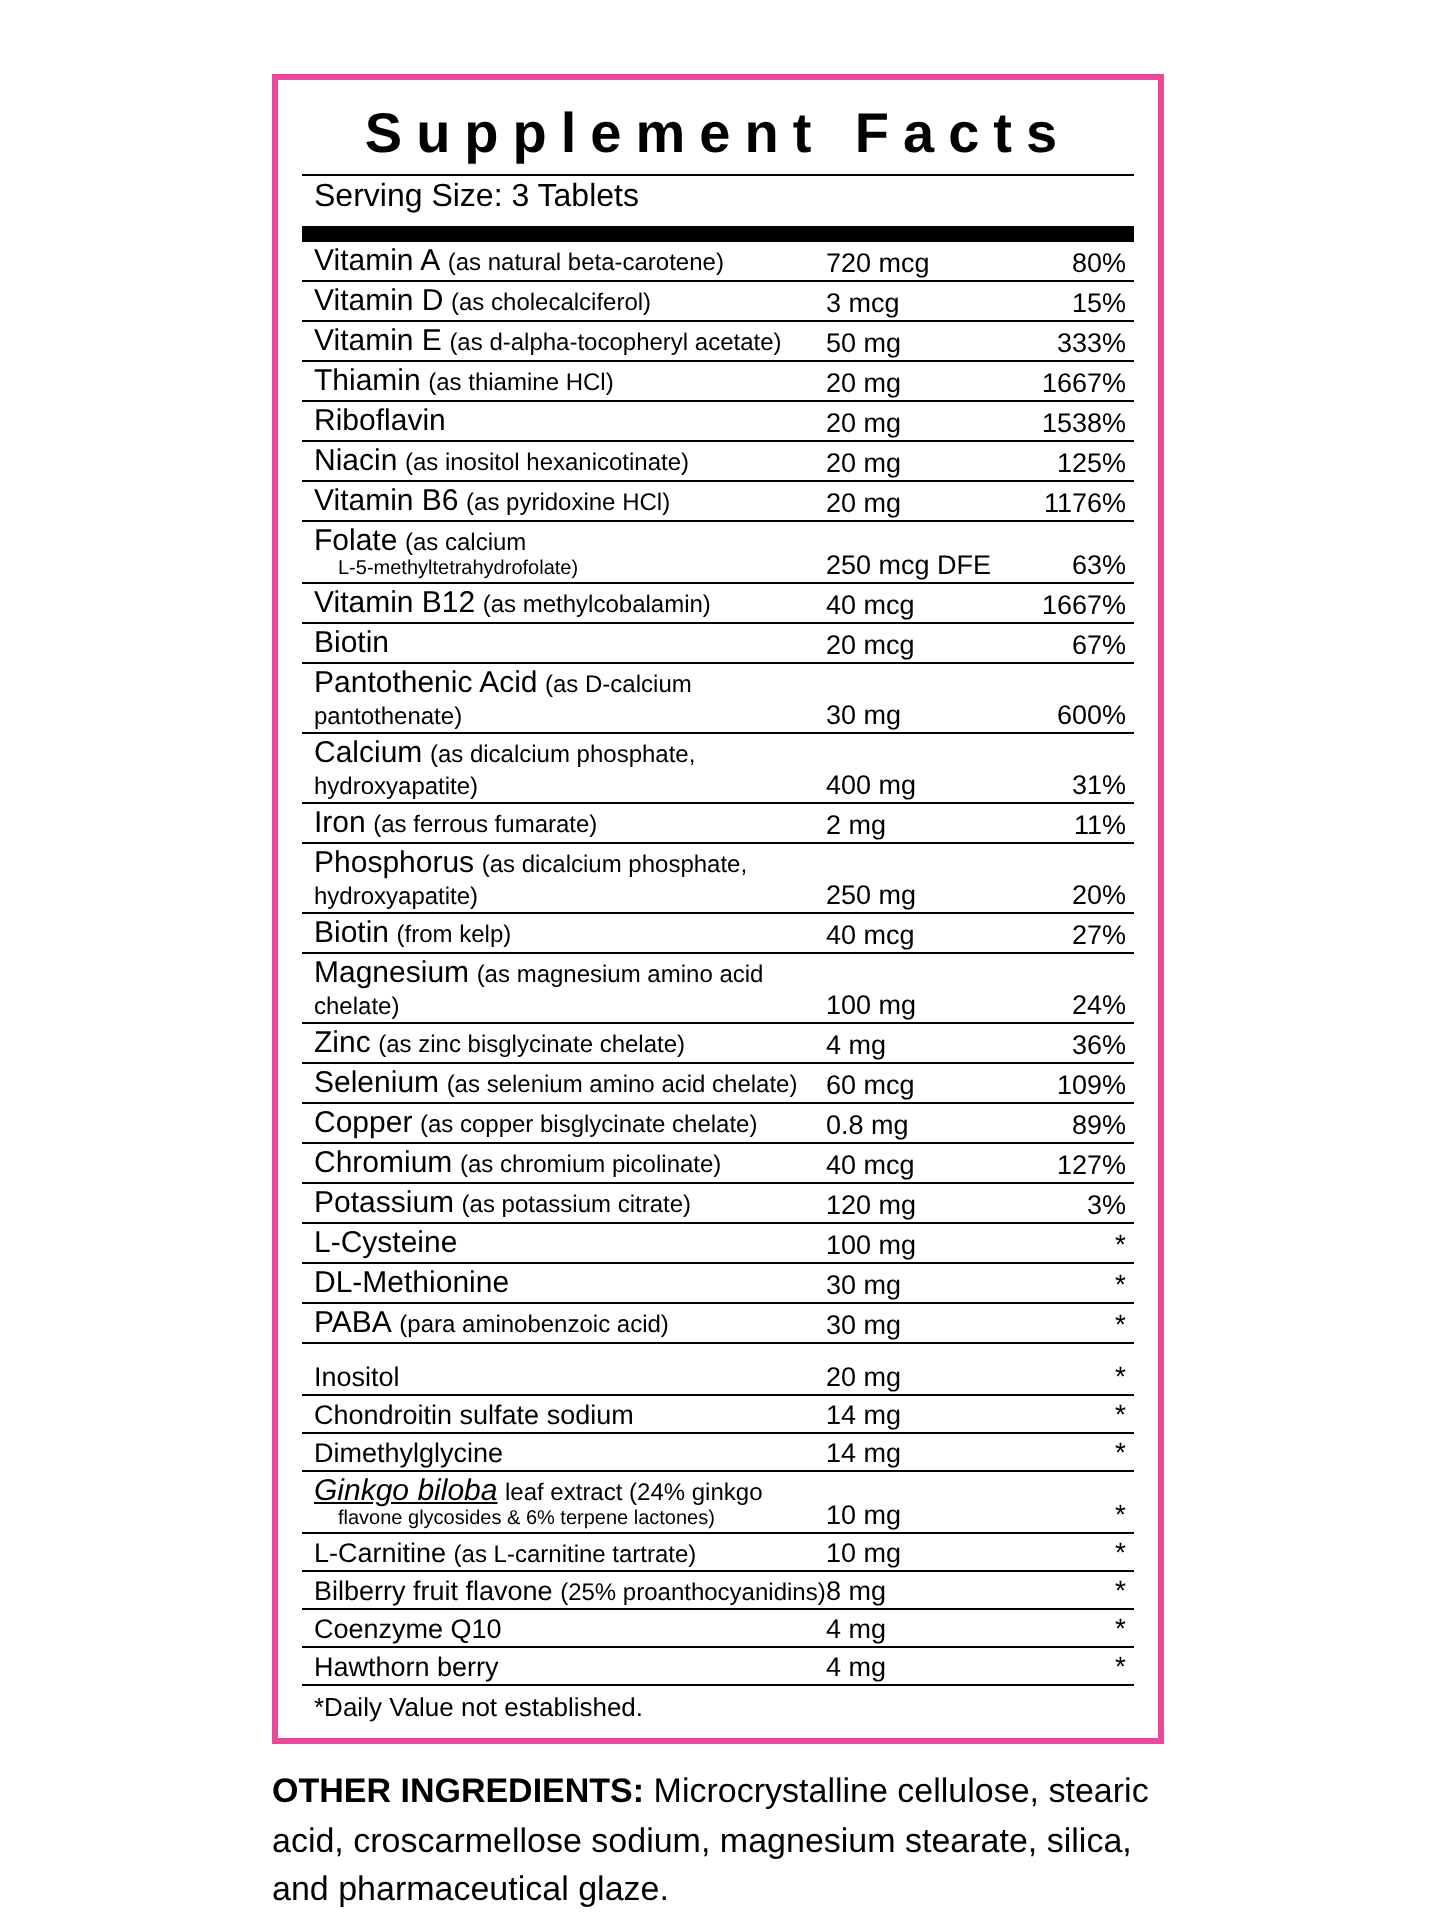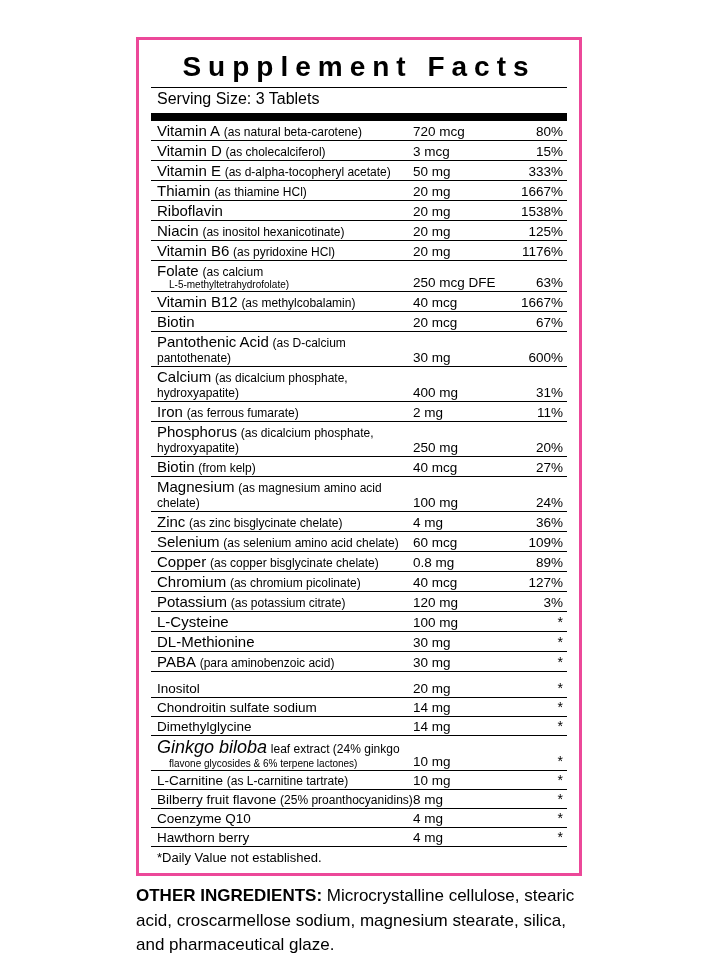--- a/index.html
+++ b/index.html
@@ -89,22 +89,23 @@
   .c-dv {
     text-align: right;
     white-space: nowrap;
     padding-right: 4px !important;
     width: 52px;
   }
   .nm {
     font-size: 15px;
   }
   .nm-it {
-    font-size: 18px;
+    font-size: 15px;
     font-style: italic;
+    text-decoration: underline;
   }
   .sub {
     font-size: 12px;
   }
   .sub2 {
     font-size: 10px;
     display: block;
     padding-left: 12px;
     line-height: 1.1;
   }

